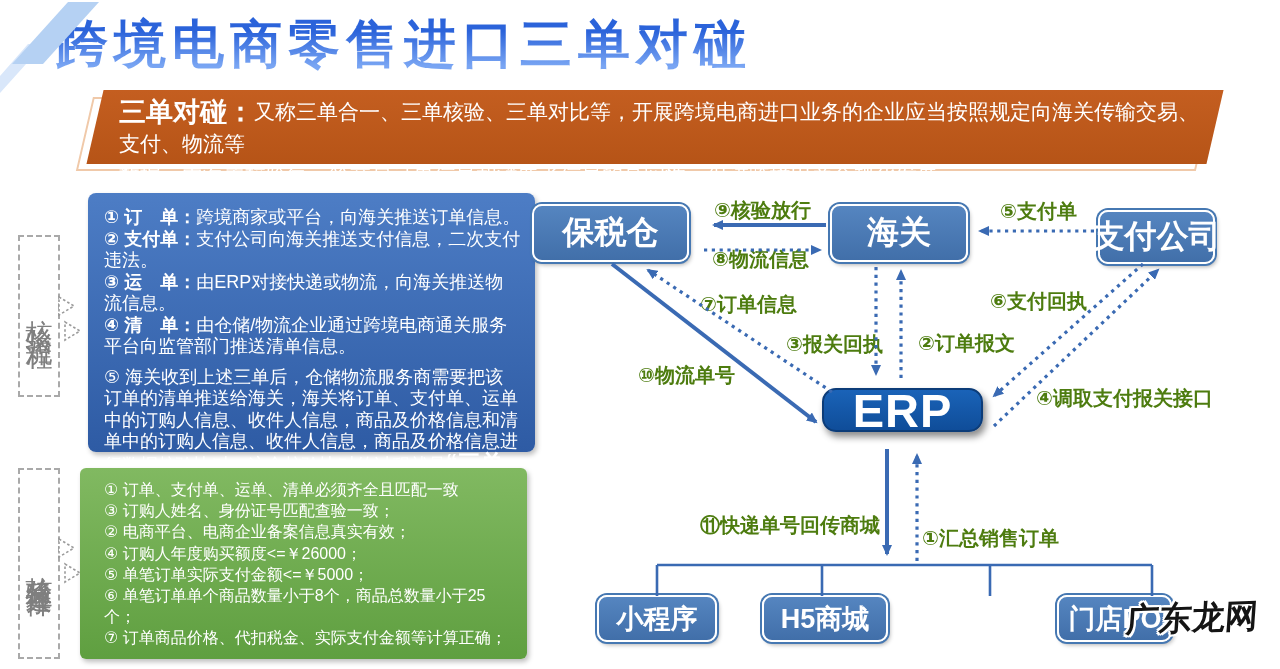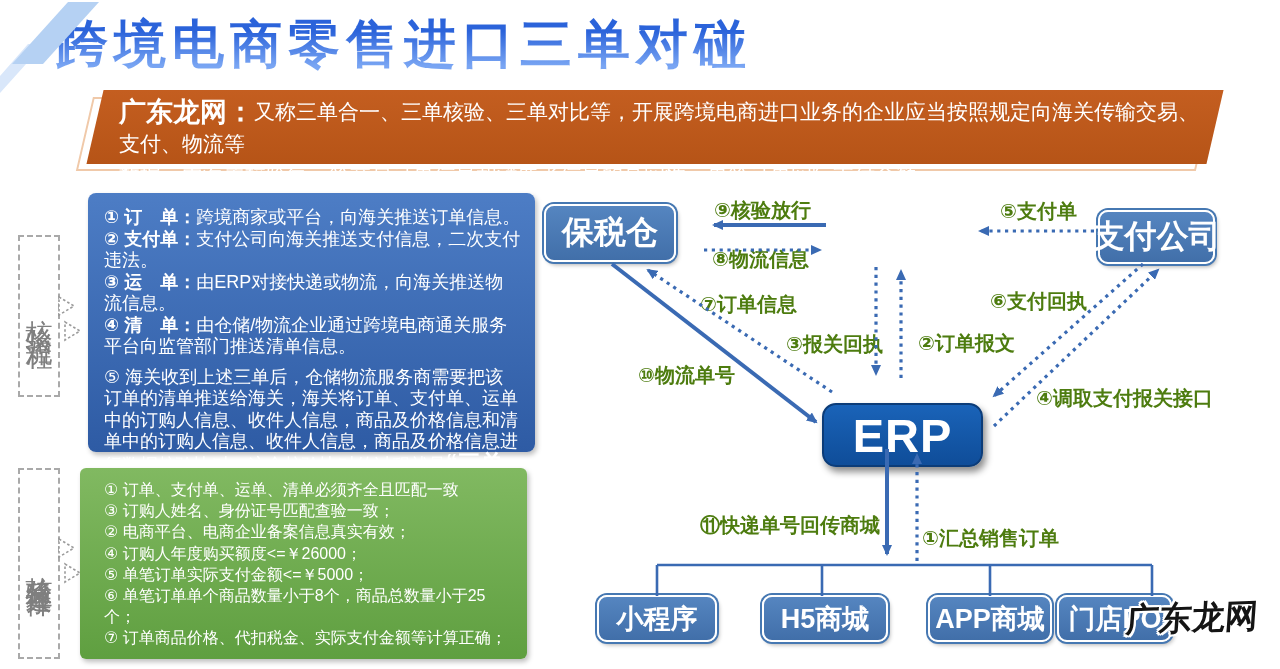--- a/index.html
+++ b/index.html
@@ -48,24 +48,24 @@
     box-shadow:2px 3px 5px rgba(0,0,0,.25);}
 
   
   .node{position:absolute;background:linear-gradient(180deg,#5585c0,#416fa9);
     border:2px solid #fff;border-radius:10px;box-sizing:border-box;
     box-shadow:0 0 0 2px #4678b2,2px 3px 4px rgba(0,0,0,.3);
     color:#fff;font-weight:800;display:flex;align-items:center;justify-content:center;
     white-space:nowrap;}
   .node.top{font-size:32px;}
   .node.bottom{font-size:27px;}
-  #n-bonded {left:544px;top:204px;width:132px;height:58px;}
+  #n-bonded {left:532px;top:204px;width:157px;height:58px;}
   #n-customs{left:830px;top:204px;width:138px;height:58px;}
   #n-payment{left:1098px;top:210px;width:117px;height:54px;}
-  #n-erp{left:822px;top:403px;width:161px;height:64px;font-size:47px;font-weight:900;
+  #n-erp{left:822px;top:388px;width:161px;height:44px;font-size:47px;font-weight:900;
     background:linear-gradient(180deg,#1a63b8,#0f4d99);border:2px solid #0c3c78;border-radius:14px;
     box-shadow:3px 5px 7px rgba(0,0,0,.45);letter-spacing:1px;}
   #n-mini{left:597px;top:595px;width:120px;height:47px;}
   #n-h5  {left:762px;top:595px;width:126px;height:47px;}
   #n-app {left:928px;top:595px;width:124px;height:47px;}
   #n-pos {left:1057px;top:595px;width:115px;height:47px;padding-left:19px;}
 
   
   .flow{position:absolute;color:#4d7c0f;font-size:20px;font-weight:700;white-space:nowrap;}
   #f9 {left:714px;top:197px;}
@@ -98,22 +98,22 @@
     <path d="M0,76 L28,44 L44,44 L0,93 Z" fill="#d9e7fa"></path>
     <path d="M12,64 L68,2 L99,2 L43,64 Z" fill="#b5d1f3"></path>
   </svg>
 
   <div class="page-title">跨境电商零售进口三单对碰</div>
 
   <div class="banner">
     <div class="ghost"></div>
     <div class="bg"></div>
     <div class="txt">
-      <span class="lead">广东龙网：</span><span>又称三单合一、三单核验、三单对比等，开展跨境电商进口业务的企业应当按照规定向海关传输交易、支付、物流等</span><br>
-      <span>数据。由海关校验每一笔交易订单信息和消费者信息的真实性，单笔订单实际支付金额。</span>
+      <span class="lead">三单对碰：</span><span>又称三单合一、三单核验、三单对比等，开展跨境电商进口业务的企业应当按照规定向海关传输交易、支付、物流等</span><br>
+      <span>数据。由海关校验每一笔交易订单信息和消费者信息的真实性，促进跨境电商合规化发展。</span>
     </div>
   </div>
 
   <div class="side-label" id="lbl-process">核验流程</div>
   <div class="side-label" id="lbl-conditions">核验通过条件</div>
 
   <div class="doc-box">
     <div class="doc-line"><b>① 订　单：</b><span>跨境商家或平台，向海关推送订单信息。</span></div>
     <div class="doc-line"><b>② 支付单：</b><span>支付公司向海关推送支付信息，二次支付违法。</span></div>
     <div class="doc-line"><b>③ 运　单：</b><span>由ERP对接快递或物流，向海关推送物流信息。</span></div>
@@ -160,25 +160,25 @@
 
     <g fill="#ffffff" stroke="#9a9a9a" stroke-width="1.6" stroke-dasharray="2.6,2.2">
       <path d="M59,297 l15,9 l-15,9 Z"></path>
       <path d="M65,322 l15,9 l-15,9 Z"></path>
       <path d="M59,539 l15,9 l-15,9 Z"></path>
       <path d="M65,564 l15,9 l-15,9 Z"></path>
     </g>
   </svg>
 
   <div class="node top" id="n-bonded">保税仓</div>
+  <div class="node top" id="n-customs">海关</div>
   <div class="node top" id="n-payment">支付公司</div>
   <div class="node" id="n-erp">ERP</div>
   <div class="node bottom" id="n-mini">小程序</div>
   <div class="node bottom" id="n-h5">H5商城</div>
-  <div class="node bottom" id="n-app">APP商城</div>
   <div class="node bottom" id="n-pos">门店POS</div>
 
   <div class="flow" id="f1">①汇总销售订单</div>
   <div class="flow" id="f2">②订单报文</div>
   <div class="flow" id="f3">③报关回执</div>
   <div class="flow" id="f4">④调取支付报关接口</div>
   <div class="flow" id="f5">⑤支付单</div>
   <div class="flow" id="f6">⑥支付回执</div>
   <div class="flow" id="f7">⑦订单信息</div>
   <div class="flow" id="f8">⑧物流信息</div>

